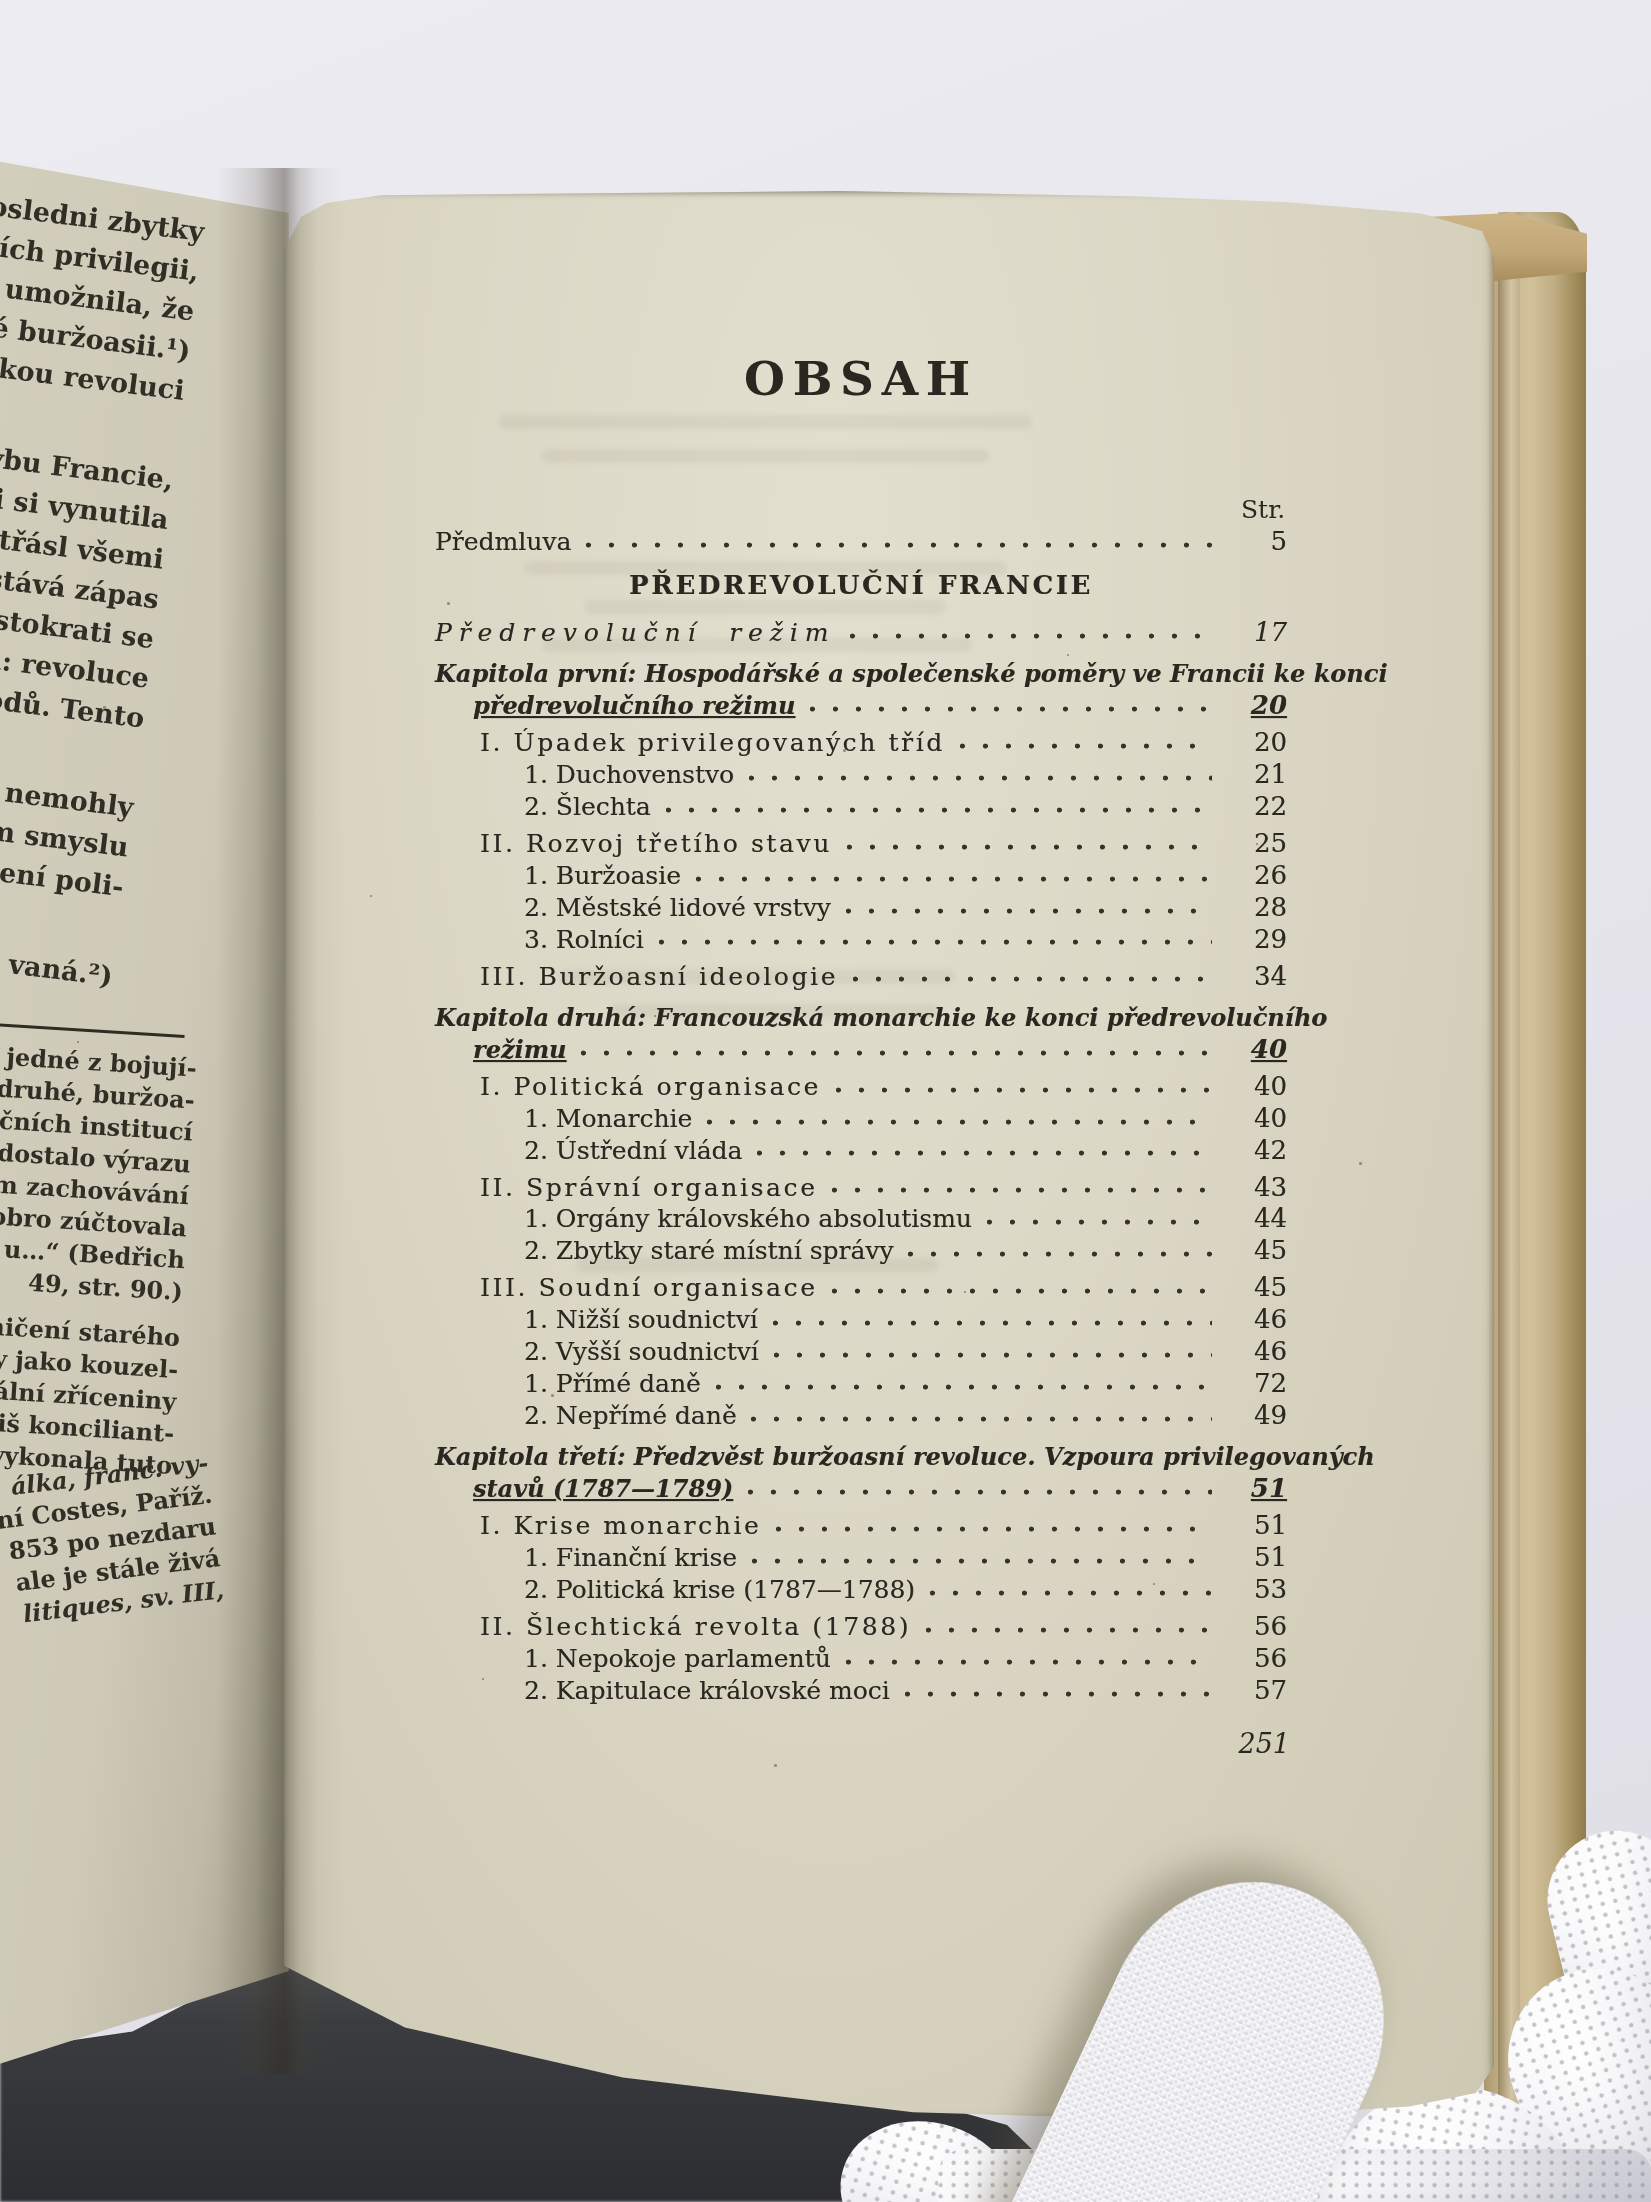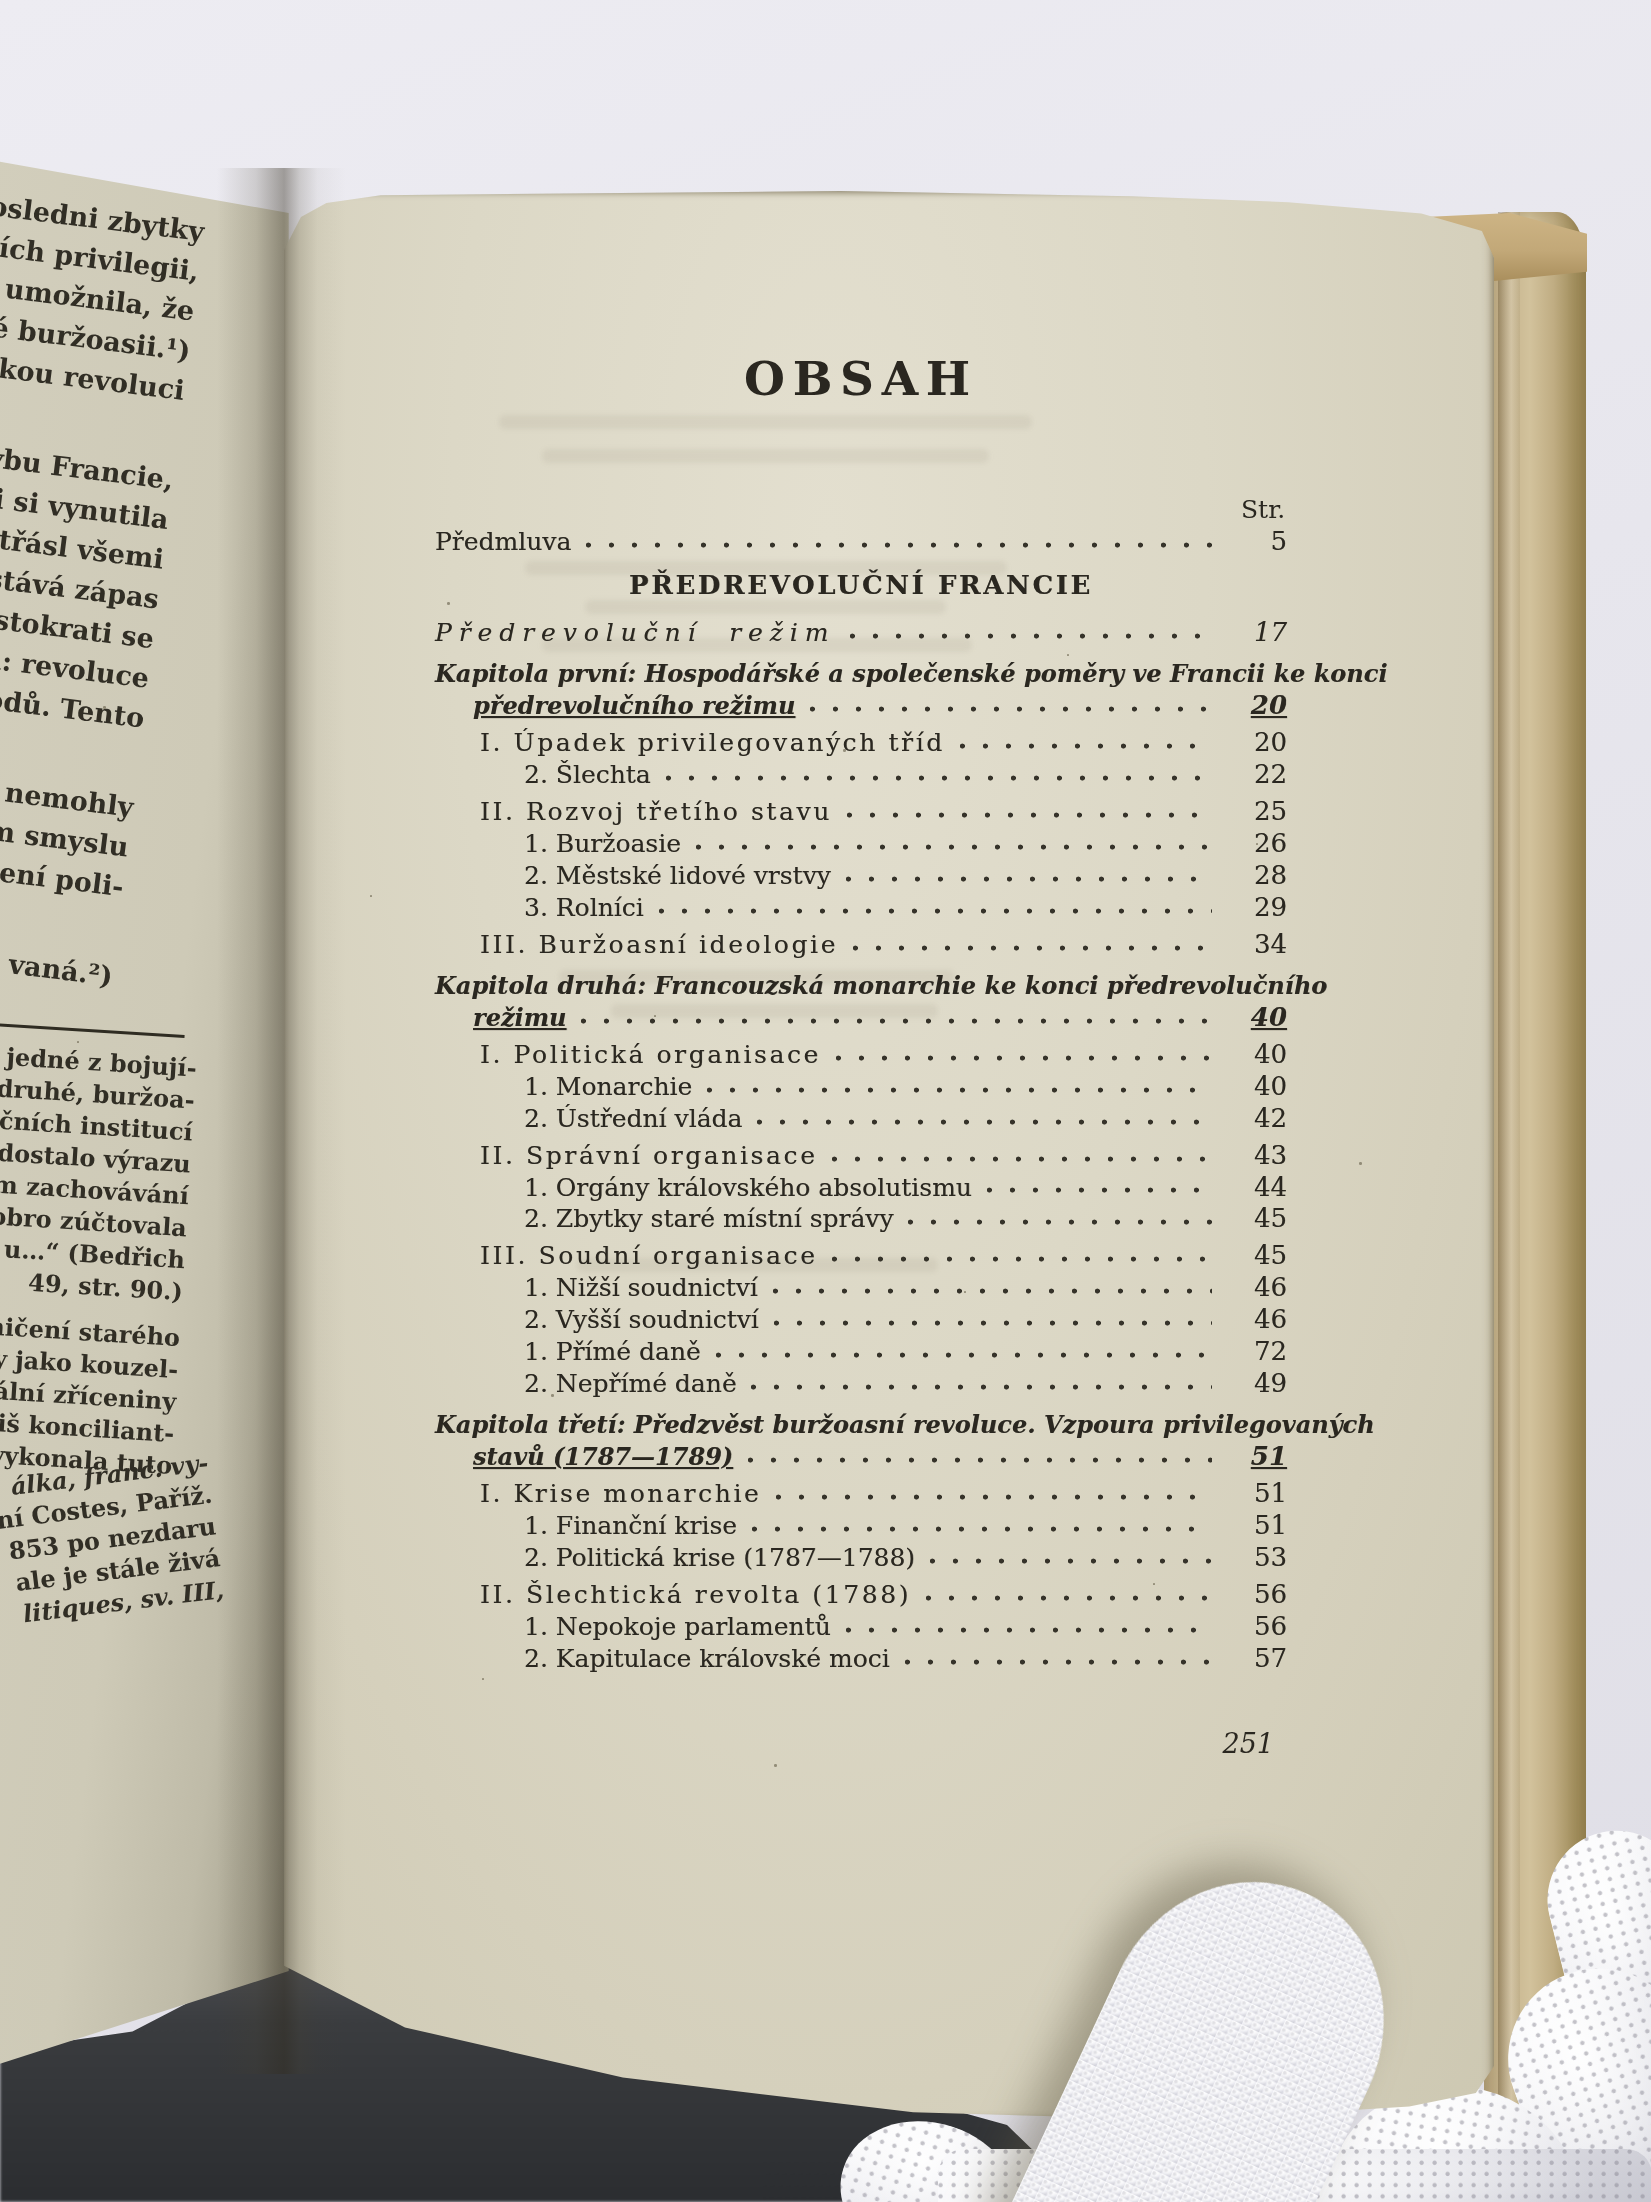--- a/index.html
+++ b/index.html
@@ -92,21 +92,21 @@
   .t-heading{margin-top:13px;justify-content:center;font-weight:bold;font-size:26px;letter-spacing:2.6px;}
   .t-regime{margin-top:16.3px;font-style:italic;}
   .t-regime .lab{letter-spacing:6.9px;word-spacing:12px;}
   .t-chapter{margin-top:10.3px;font-style:italic;font-weight:bold;font-size:24px;}
   .t-chapcont{margin-top:0.9px;font-style:italic;font-weight:bold;font-size:24px;text-decoration:underline;}
   .t-chapcont .lab{padding-left:38px;}
   .t-roman{margin-top:6px;}
   .t-roman .lab{padding-left:45px;letter-spacing:2.6px;}
   .t-sub{margin-top:0.9px;}
   .t-sub .lab{padding-left:89px;}
-  .folio{position:absolute;left:151px;top:1537px;width:839px;text-align:right;
+  .folio{position:absolute;left:167px;top:1537px;width:839px;text-align:right;
     font-size:27px;font-style:italic;}
 
   .speck{position:absolute;border-radius:50%;background:rgba(90,82,60,.55);z-index:1;}
   .ghost-band{position:absolute;height:13.8px;border-radius:6.9px;background:rgba(125,118,96,.10);
     filter:blur(2.6px);}
 </style>
 </head>
 <body>
 
 <div class="stage">
@@ -214,20 +214,25 @@
           <span class="lab">předrevolučního režimu</span>
           <span class="dots"></span>
           <span class="num">20</span>
         </div>
         <div class="row t-roman">
           <span class="lab">I. Úpadek privilegovaných tříd</span>
           <span class="dots"></span>
           <span class="num">20</span>
         </div>
         <div class="row t-sub">
+          <span class="lab">1. Duchovenstvo</span>
+          <span class="dots"></span>
+          <span class="num">21</span>
+        </div>
+        <div class="row t-sub">
           <span class="lab">2. Šlechta</span>
           <span class="dots"></span>
           <span class="num">22</span>
         </div>
         <div class="row t-roman">
           <span class="lab">II. Rozvoj třetího stavu</span>
           <span class="dots"></span>
           <span class="num">25</span>
         </div>
         <div class="row t-sub">

